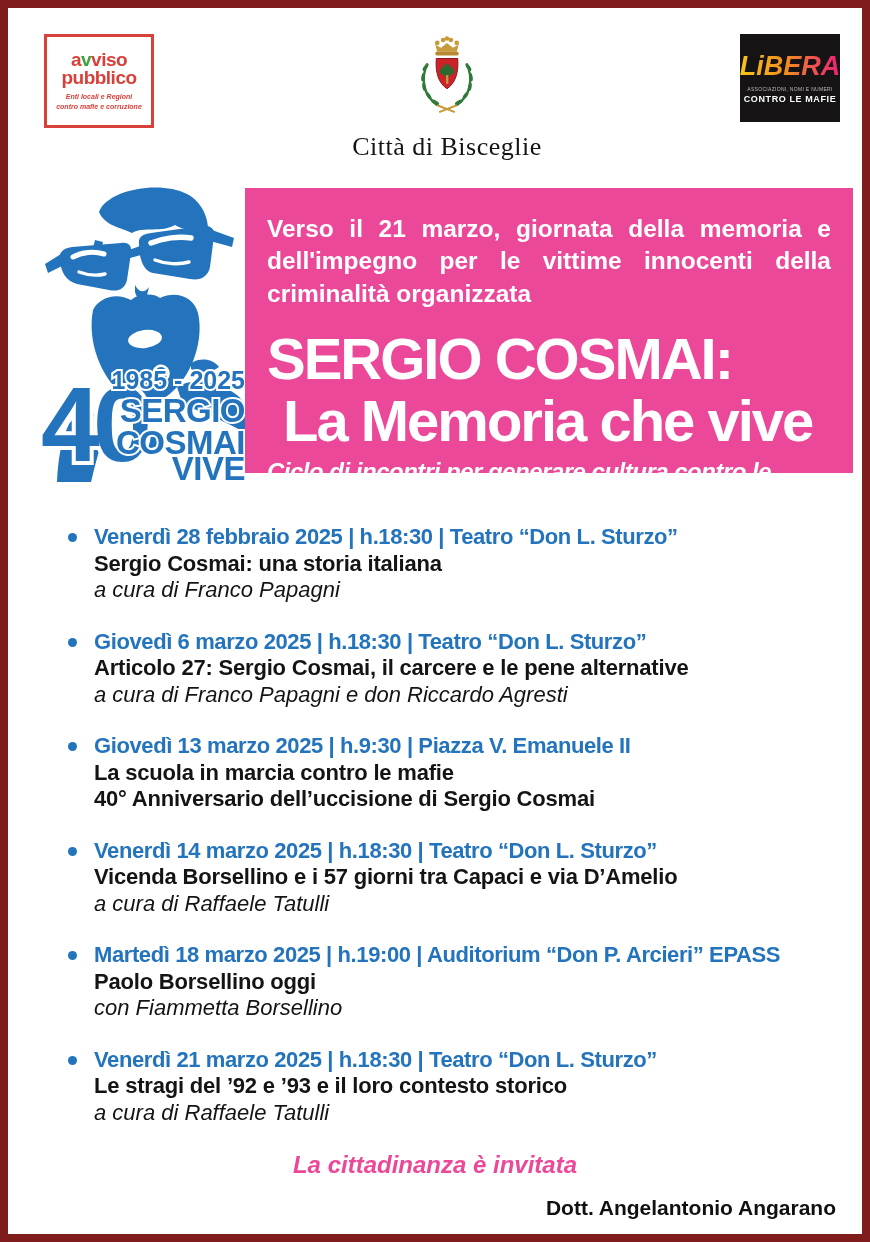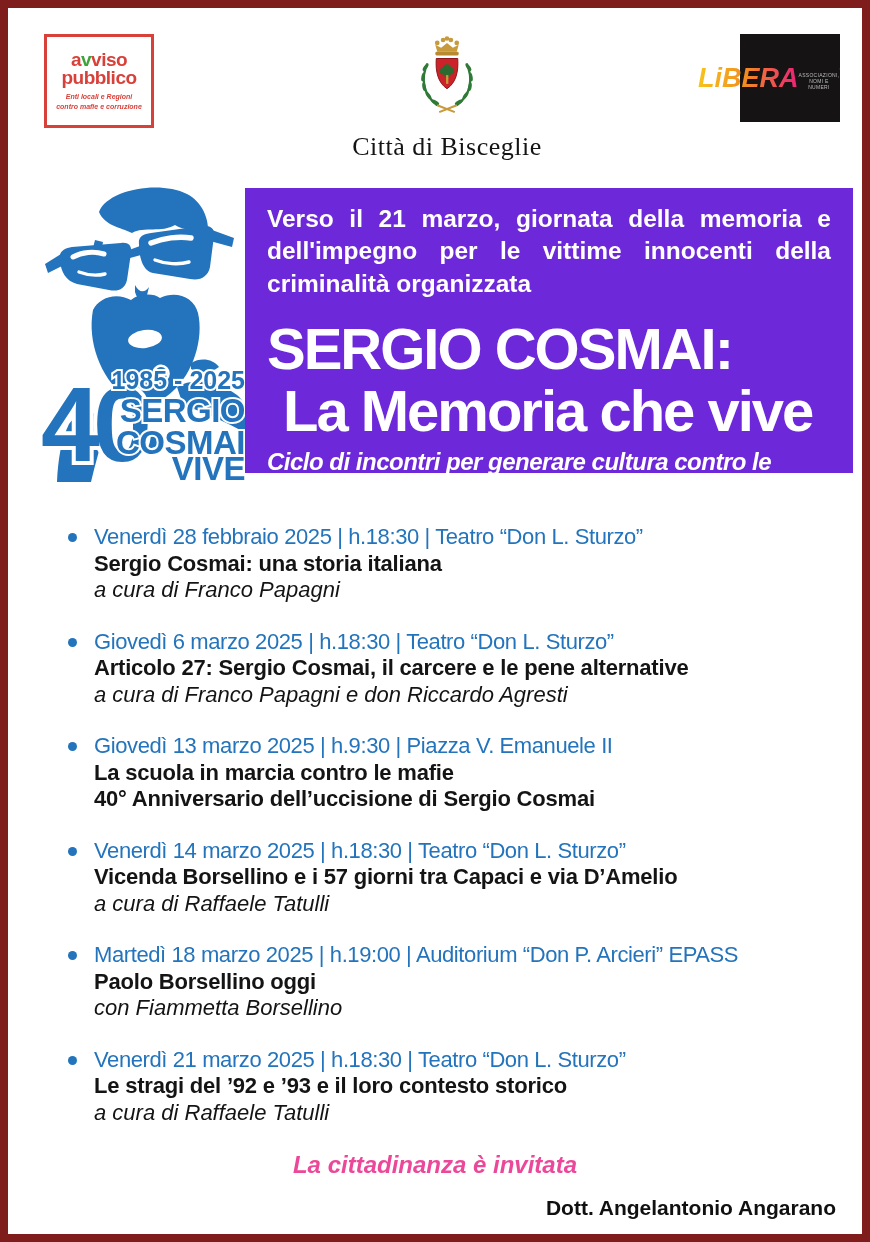--- a/index.html
+++ b/index.html
@@ -18,47 +18,47 @@
     width:104px;height:88px;border:3px solid #d8403a;background:#fff;
     display:flex;flex-direction:column;align-items:center;justify-content:center;text-align:center;
   }
   .avviso-word{color:#d8403a;font-weight:bold;font-size:19px;line-height:0.95;letter-spacing:-0.5px;}
   .avviso-check{color:#3fa33c;font-weight:bold;}
   .avviso-tagline{color:#d8403a;font-size:7px;font-weight:bold;font-style:italic;line-height:1.35;margin-top:5px;}
   .logo-comune{text-align:center;margin-top:0;}
   .comune-name{font-family:"Liberation Serif",serif;font-size:26px;color:#141414;margin-top:6px;letter-spacing:0.5px;}
   .logo-libera{
     width:100px;height:88px;background:#151313;
-    display:flex;flex-direction:row;align-items:center;justify-content:center;text-align:center;
+    display:flex;flex-direction:column;align-items:center;justify-content:center;text-align:center;
   }
   .libera-name{
     font-size:27px;font-weight:bold;font-style:italic;letter-spacing:0px;
     background:linear-gradient(90deg,#f7c41c 0%,#f2901f 45%,#ec1e79 100%);
     -webkit-background-clip:text;background-clip:text;color:transparent;
     line-height:1;
   }
   .libera-sub1{color:#bdbdbd;font-size:5px;margin-top:6px;letter-spacing:0.3px;}
   .libera-sub2{color:#ffffff;font-size:9px;font-weight:bold;letter-spacing:0.6px;margin-top:2px;}
   
   .hero{display:flex;margin-top:26px;padding:0 9px 0 33px;}
   .badge-svg{width:206px;height:302px;flex:none;margin-top:-8px;}
   .banner{
-    flex:1;background:#6d28d9;height:285px;box-sizing:border-box;
-    padding:15px 22px 0 22px;margin-left:-2px;
+    flex:1;background:#ec4899;height:285px;box-sizing:border-box;
+    padding:25px 22px 0 22px;margin-left:-2px;
   }
   .banner-intro{color:#fff;font-weight:bold;font-size:24.5px;line-height:1.32;text-align:justify;letter-spacing:0px;}
   .banner-title{color:#fff;font-weight:bold;font-size:58px;line-height:1.0;letter-spacing:-2px;}
   .banner-title.first{margin-top:20px;}
   .banner-title.second{margin-top:4px;margin-left:16px;}
   .banner-subtitle{color:#fff;font-weight:bold;font-style:italic;font-size:24px;letter-spacing:-0.5px;margin-top:8px;}
   
   .events{margin:42px 12px 0 56px;}
   .event{margin-bottom:25px;}
   .event-line{font-size:22px;line-height:26.5px;padding-left:30px;position:relative;color:#141414;}
-  .event-line.date{color:#2374bc;font-weight:normal;white-space:nowrap;letter-spacing:-0.4px;}
+  .event-line.date{color:#2374bc;font-weight:bold;white-space:nowrap;letter-spacing:-0.4px;}
   .event-line.bold{font-weight:bold;letter-spacing:-0.2px;}
   .event-line.italic{font-style:italic;font-size:22px;}
   .bullet{
     position:absolute;left:4px;top:9px;width:9px;height:9px;border-radius:50%;
     background:#2374bc;display:inline-block;
   }
   
   .invitation{text-align:center;color:#ec4899;font-weight:bold;font-style:italic;font-size:24px;margin-top:14px;}
   .signature{text-align:right;padding-right:26px;margin-top:16px;}
   .signature-inner{display:inline-block;text-align:center;}

